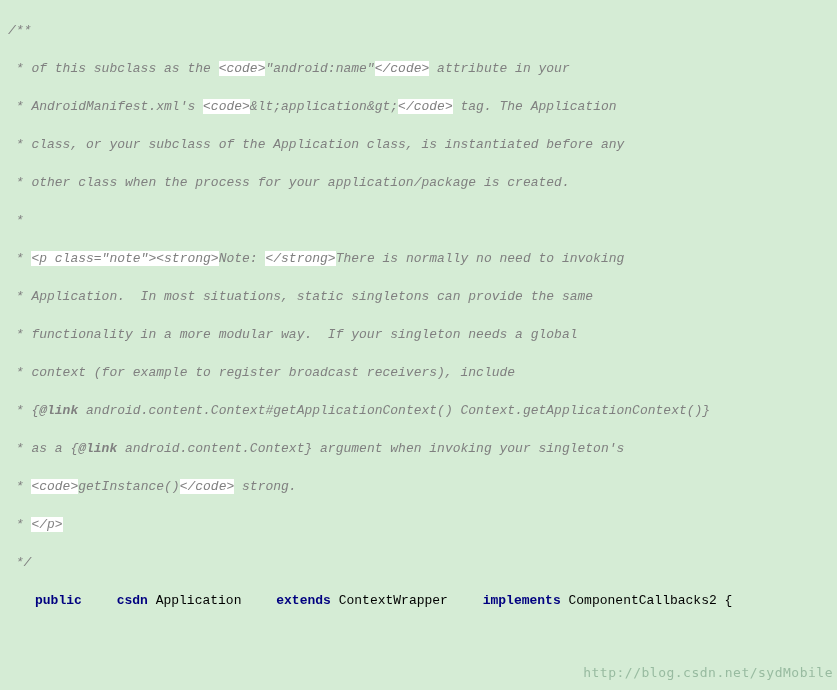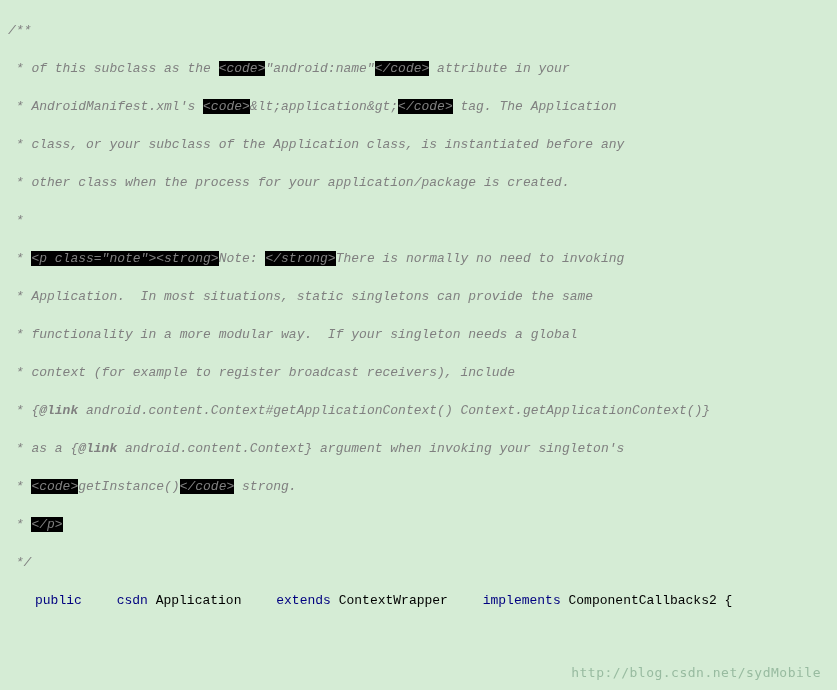--- a/index.html
+++ b/index.html
@@ -13,28 +13,28 @@
       width: 837px;
       height: 690px;
       position: relative;
     }
     .editor {
       padding: 2px 8px;
       white-space: pre;
     }
     .line { display: block; }
     .comment { color: #808080; font-style: italic; }
-    .tag-hl { background: #000000; }
+    .tag-hl { background: #ffffff; }
     .link-tag { font-weight: bold; }
-    .kw { color: #000080; font-weight: normal; padding-left: 27px; }
+    .kw { color: #000080; font-weight: bold; padding-left: 27px; }
     .plain { color: #000; }
     .watermark {
       position: absolute;
       bottom: 8px;
-      right: 16px;
+      right: 4px;
       color: #98bba0;
       font-size: 13px;
       font-family: monospace;
       letter-spacing: 0.5px;
     }
   </style>
 </head>
 <body>
 
 <div class="editor">

